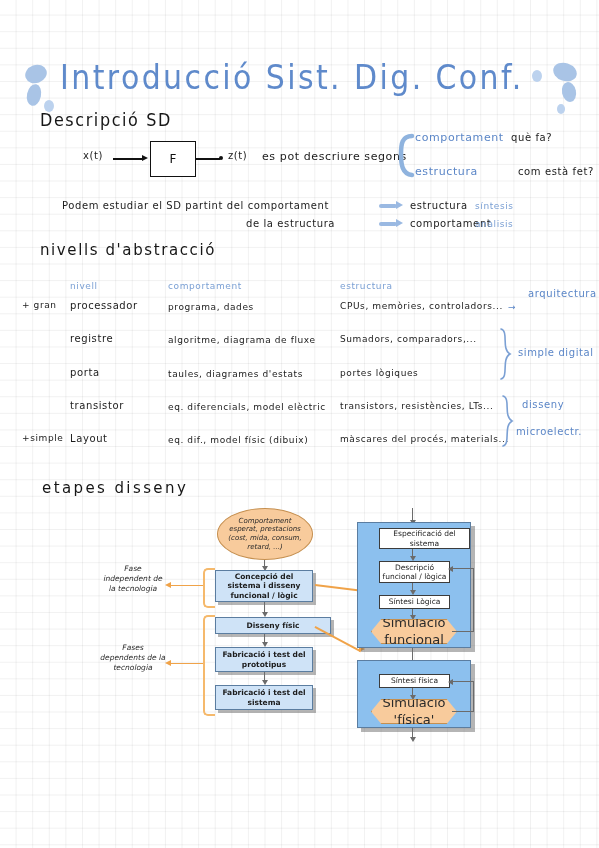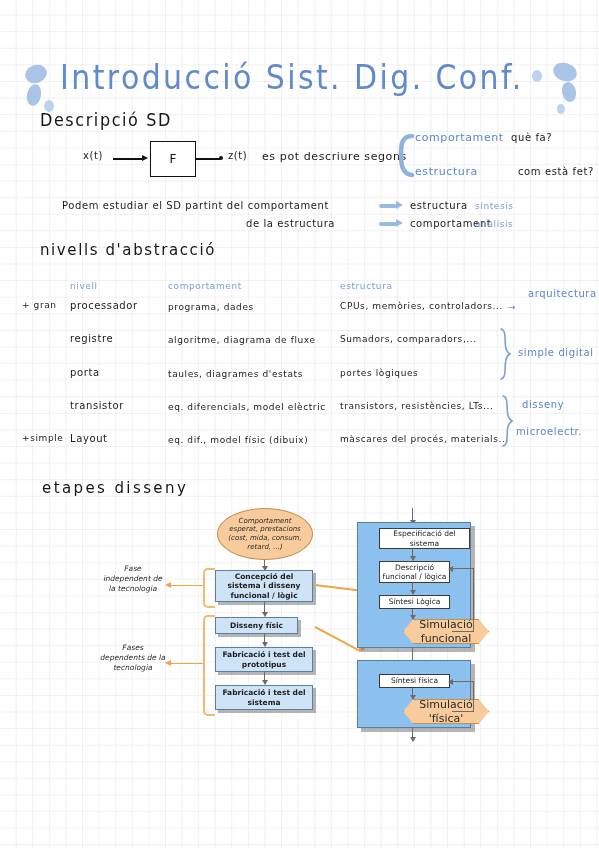--- a/index.html
+++ b/index.html
@@ -128,27 +128,26 @@
     text-align: center;
     display: flex; align-items: center; justify-content: center;
     padding: 2px 6px;
     box-sizing: border-box;
   }
   .fc-hex {
     position: absolute;
     background: #f8cb9c;
     border: 1px solid #c58f4f;
     color: #2a2a2a;
-    font-size: 11px;
+    font-size: 13px;
     line-height: 1.25;
     text-align: center;
     display: flex; align-items: center; justify-content: center;
     clip-path: polygon(12% 0, 88% 0, 100% 50%, 88% 100%, 12% 100%, 0 50%);
     box-sizing: border-box;
-    margin-left: 32px;
   }
   .fc-label {
     position: absolute;
     font-size: 7.5px;
     font-style: italic;
     color: #2a2a2a;
     line-height: 1.35;
     text-align: center;
   }
   .gray-arrow-v { position: absolute; width: 1.2px; background: #6b6b6b; }
@@ -287,21 +286,21 @@
     <div class="fc-ellipse" style="left:217px;top:10px;width:96px;height:52px;">Comportament esperat, prestacions (cost, mida, consum, retard, ...)</div>
 
     <div class="gray-arrow-v" style="left:264px;top:62px;height:8px;"></div>
     <div class="gray-head-d" style="left:261.5px;top:68px;"></div>
 
     <div class="fc-box" style="left:215px;top:72px;width:98px;height:32px;">Concepció del sistema i disseny funcional / lògic</div>
 
     <div class="gray-arrow-v" style="left:264px;top:104px;height:12px;"></div>
     <div class="gray-head-d" style="left:261.5px;top:114px;"></div>
 
-    <div class="fc-box" style="left:215px;top:119px;width:83px;height:17px;">Disseny físic</div>
+    <div class="fc-box" style="left:215px;top:119px;width:116px;height:17px;">Disseny físic</div>
 
     <div class="gray-arrow-v" style="left:264px;top:136px;height:10px;"></div>
     <div class="gray-head-d" style="left:261.5px;top:144px;"></div>
 
     <div class="fc-box" style="left:215px;top:149px;width:98px;height:25px;">Fabricació i test del prototipus</div>
 
     <div class="gray-arrow-v" style="left:264px;top:174px;height:10px;"></div>
     <div class="gray-head-d" style="left:261.5px;top:182px;"></div>
 
     <div class="fc-box" style="left:215px;top:187px;width:98px;height:25px;">Fabricació i test del sistema</div>

